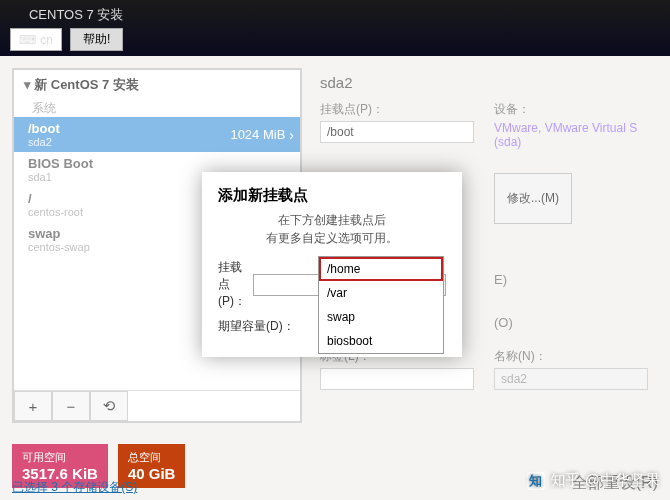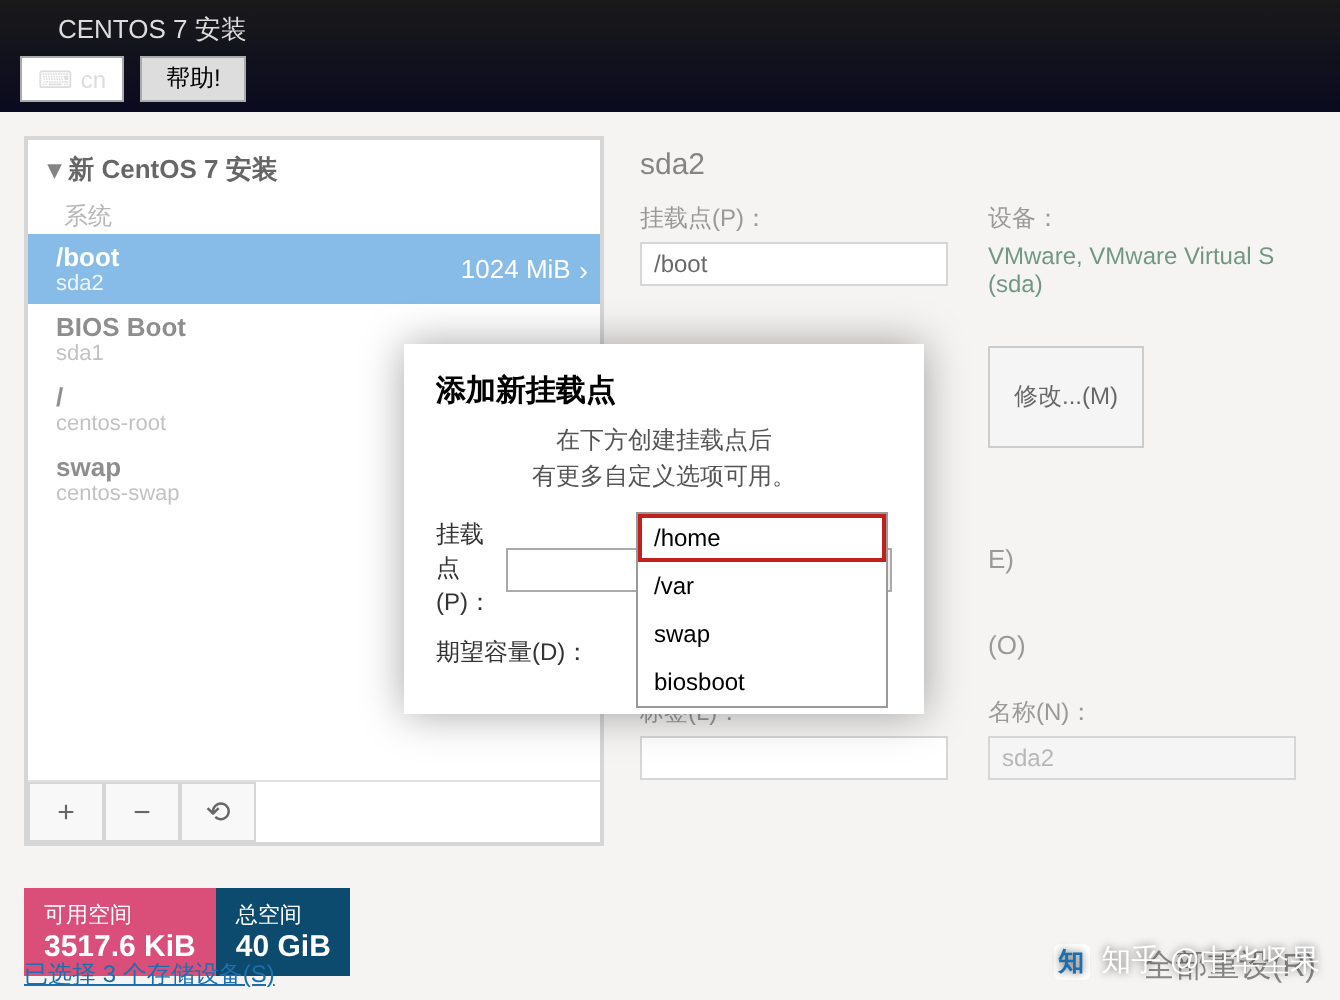--- a/index.html
+++ b/index.html
@@ -29,26 +29,26 @@
 .lp-toolbar { position:absolute; bottom:0; left:0; right:0; display:flex; border-top:1px solid #ccc; }
 .lp-toolbar button { width:38px; height:30px; border:1px solid #bbb; background:#f4f4f4; font-size:15px; cursor:pointer; }
 .right-panel { flex:1; padding:6px 10px; font-size:13px; color:#555; }
 .rp-title { font-size:15px; color:#333; margin-bottom:10px; }
 .rp-row { display:flex; gap:20px; margin-bottom:8px; }
 .rp-col { flex:1; }
 .rp-label { font-size:12px; color:#555; margin-bottom:3px; }
 .rp-input { width:100%; border:1px solid #bbb; padding:3px 6px; font-size:12px; background:#fff; }
 .rp-input.ro { background:#eee; color:#888; }
 .rp-modify { border:1px solid #aaa; background:#eee; padding:16px 12px; font-size:12px; cursor:pointer; margin-top:24px; }
-.device-text { font-size:12px; color:#14532d; }
-.footer { position:absolute; bottom:0; left:0; right:0; height:68px; display:flex; align-items:center; padding:0 12px; }
+.device-text { font-size:12px; color:#8b5cf6; }
+.footer { position:absolute; bottom:0; left:0; right:0; height:68px; display:flex; align-items:center; padding:0 12px; gap:10px; }
 .space-box { padding:6px 10px; color:#fff; text-align:left; font-size:11px; }
 .space-box .val { font-size:15px; font-weight:bold; }
 .sb-free { background:#d94f7a; }
-.sb-total { background:#0c4a6e; }
+.sb-total { background:#c2410c; }
 .storage-link { position:absolute; left:12px; bottom:4px; font-size:12px; color:#1b6fae; text-decoration:underline; cursor:pointer; }
 .reset-link { position:absolute; right:12px; bottom:6px; font-size:16px; color:#888; }
 .overlay { position:absolute; top:56px; left:0; right:0; bottom:0; background:rgba(255,255,255,0.4); pointer-events:none; }
 .dialog { position:absolute; left:202px; top:172px; width:260px; background:#fff; box-shadow:0 0 20px rgba(0,0,0,0.35); padding:14px 16px; z-index:10; }
 .dlg-title { font-size:15px; font-weight:bold; margin-bottom:6px; }
 .dlg-sub { font-size:12px; color:#555; text-align:center; margin-bottom:12px; line-height:1.5; }
 .dlg-row { display:flex; align-items:center; margin-bottom:8px; font-size:12px; }
 .dlg-row label { width:90px; color:#333; }
 .dlg-combo { flex:1; display:flex; }
 .dlg-combo input { flex:1; border:1px solid #aaa; padding:3px 5px; font-size:12px; }

